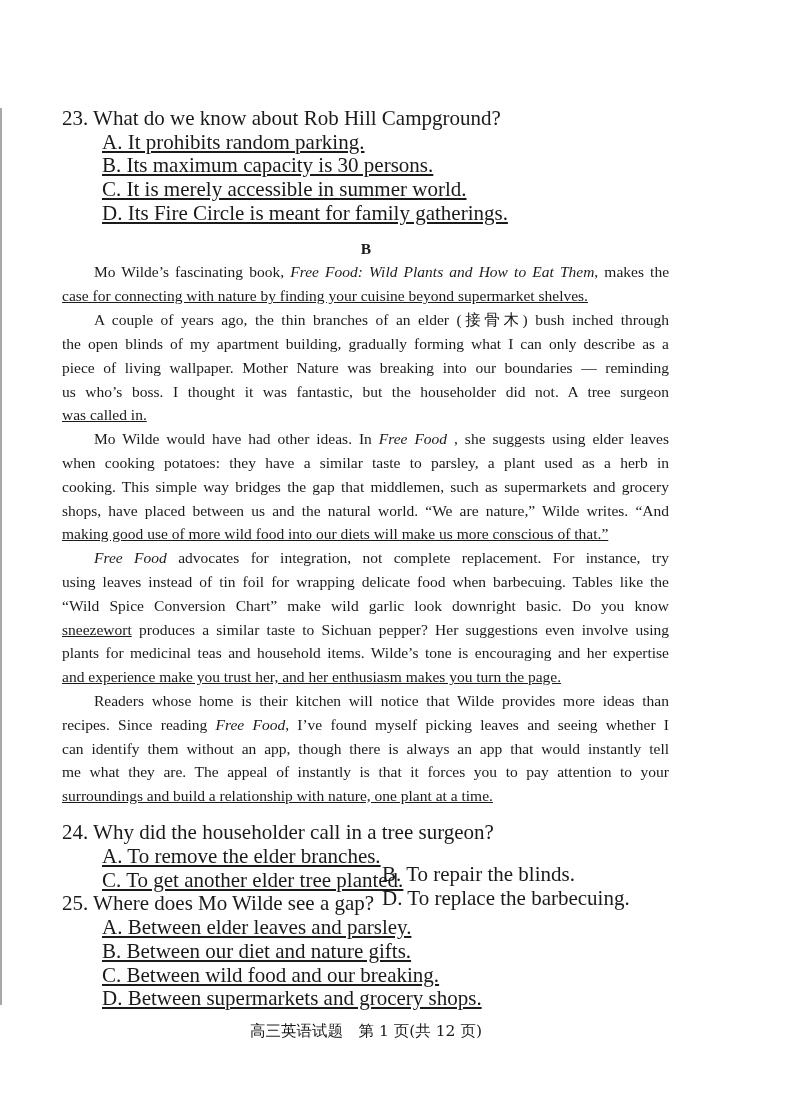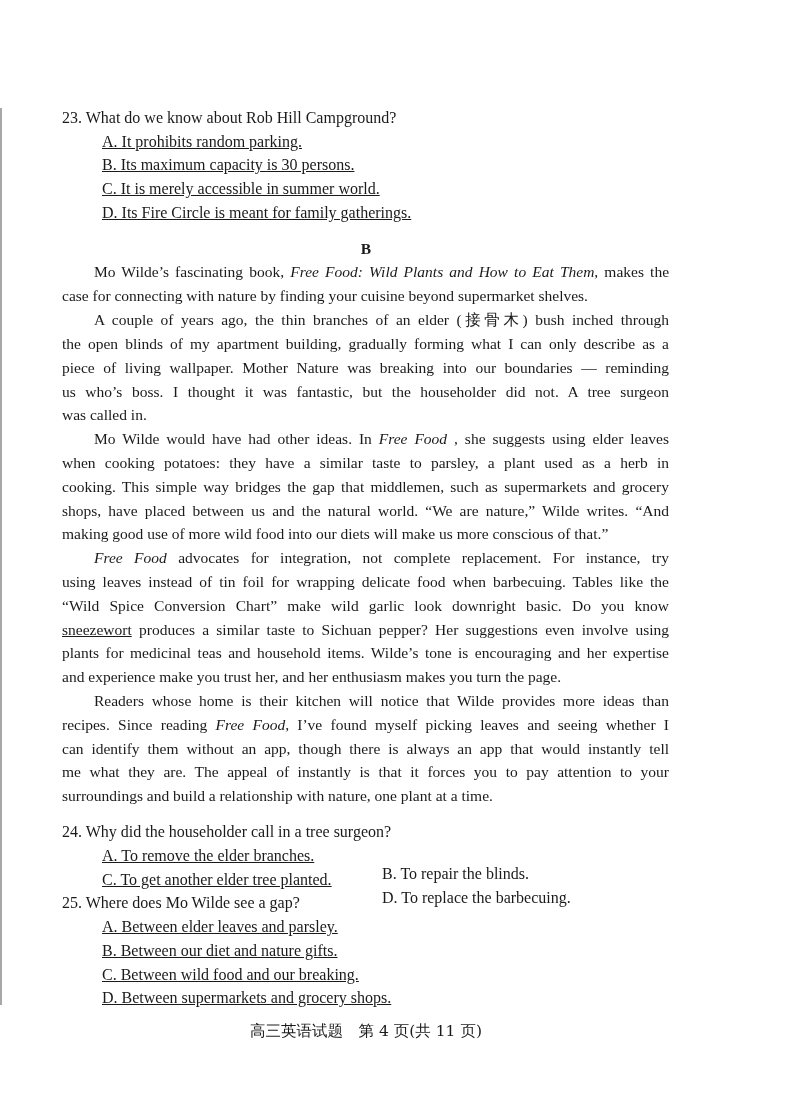--- a/index.html
+++ b/index.html
@@ -7,32 +7,32 @@
       width: 800px; height: 1115px; position: relative; overflow: hidden;
       font-family: "Liberation Serif", "DejaVu Serif", serif;
       color: #1a1a1a;
     }
     .edge-line {
       position: absolute; left: 0; top: 108px; width: 2px; height: 897px;
       background: #a8a8a8;
     }
     .line {
       position: absolute; left: 0; white-space: nowrap;
-      font-size: 16px; line-height: 24px;
+      font-size: 21px; line-height: 24px;
     }
     .q { left: 62px; }
     .opt { left: 102px; text-decoration: underline; }
     .opt-right { left: 382px; margin-top: 18px; }
     .para-line {
       position: absolute; left: 62px; width: 607px;
       font-size: 15.5px; line-height: 24px;
       text-align: justify; text-align-last: justify;
       white-space: nowrap;
     }
-    .para-line.last { text-align-last: left; }
+    .para-line.last { text-align-last: left; text-decoration: underline; }
     .para-line.indent { left: 62px; padding-left: 32px; width: 575px; }
     .section-title {
       position: absolute; left: 0; width: 732px; text-align: center;
       top: 237px; font-weight: bold; font-size: 15.5px; line-height: 24px;
     }
     .footer {
       position: absolute; left: 0; width: 732px; top: 1019px; text-align: center;
       font-size: 15.5px; line-height: 24px;
       font-family: "DejaVu Serif", "Liberation Serif", serif;
     }
@@ -110,13 +110,13 @@
 </div>
 
 <div>
   <div class="line q" style="top:891px">25. Where does Mo Wilde see a gap?</div>
   <div class="line opt" style="top:915px">A. Between elder leaves and parsley.</div>
   <div class="line opt" style="top:939px">B. Between our diet and nature gifts.</div>
   <div class="line opt" style="top:963px">C. Between wild food and our breaking.</div>
   <div class="line opt" style="top:986px">D. Between supermarkets and grocery shops.</div>
 </div>
 
-<div class="footer">高三英语试题　第 4 页(共 11 页)</div>
+<div class="footer">高三英语试题　第 1 页(共 12 页)</div>
 
 </body></html>

